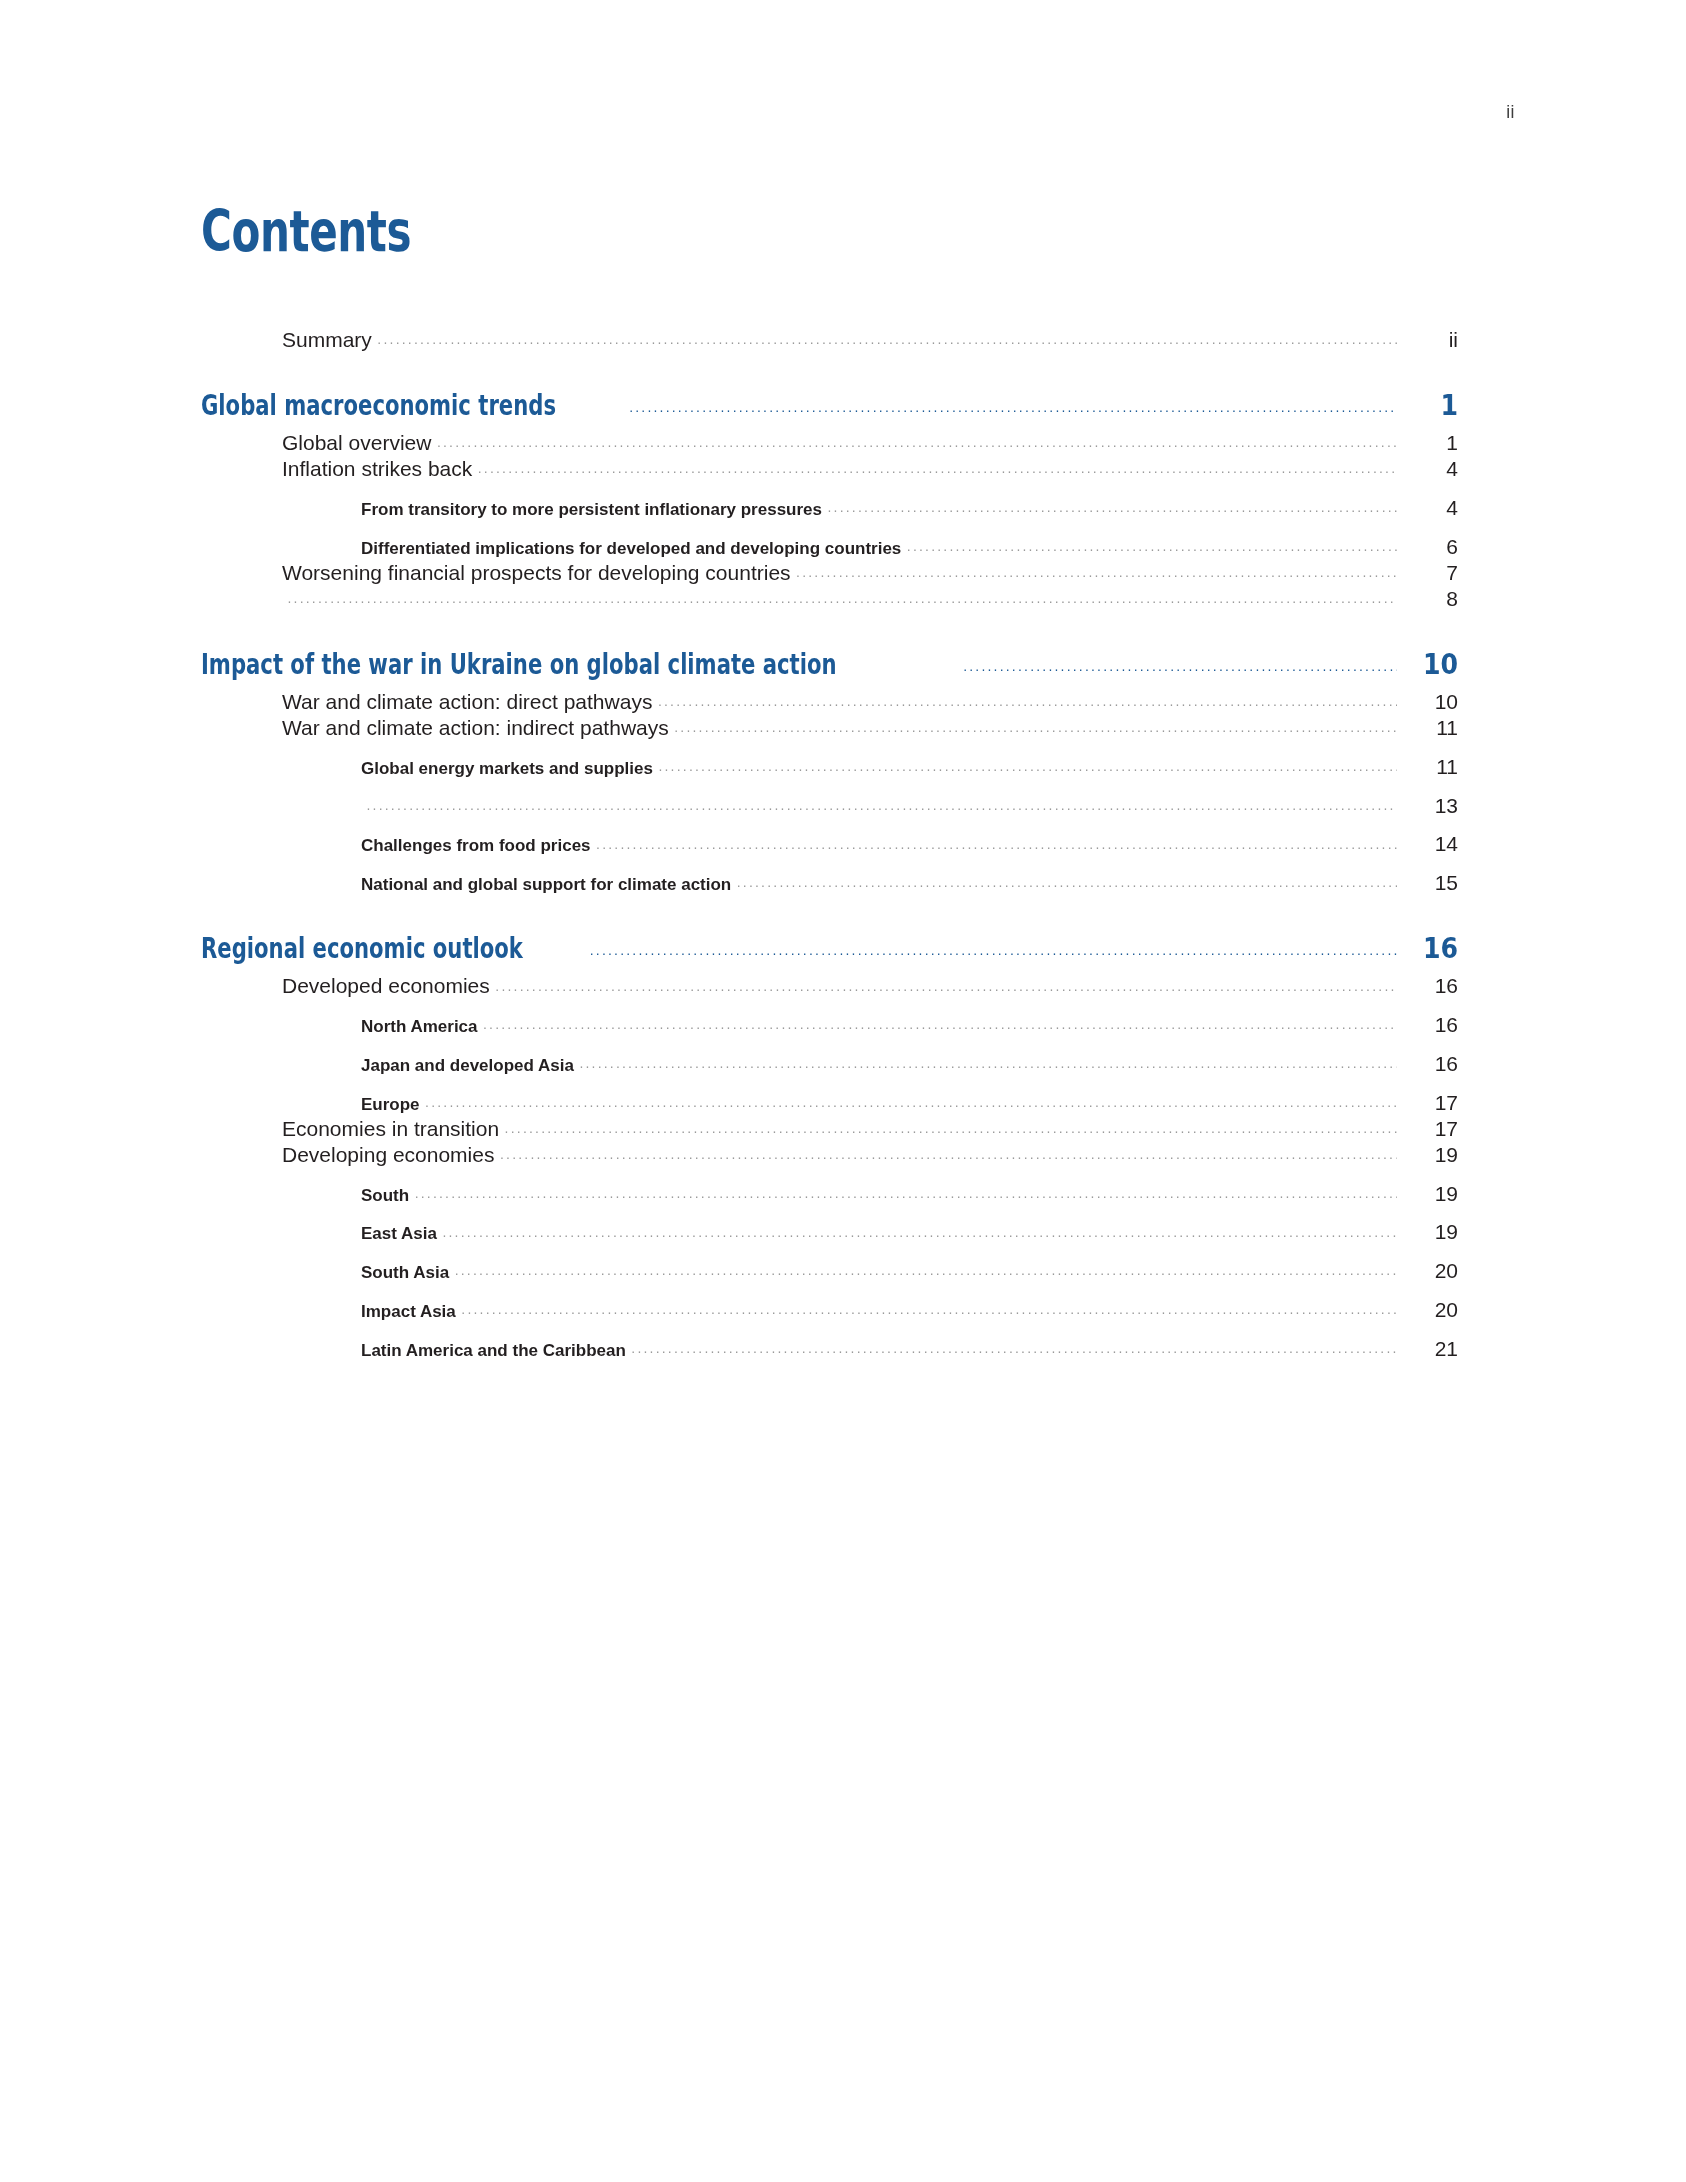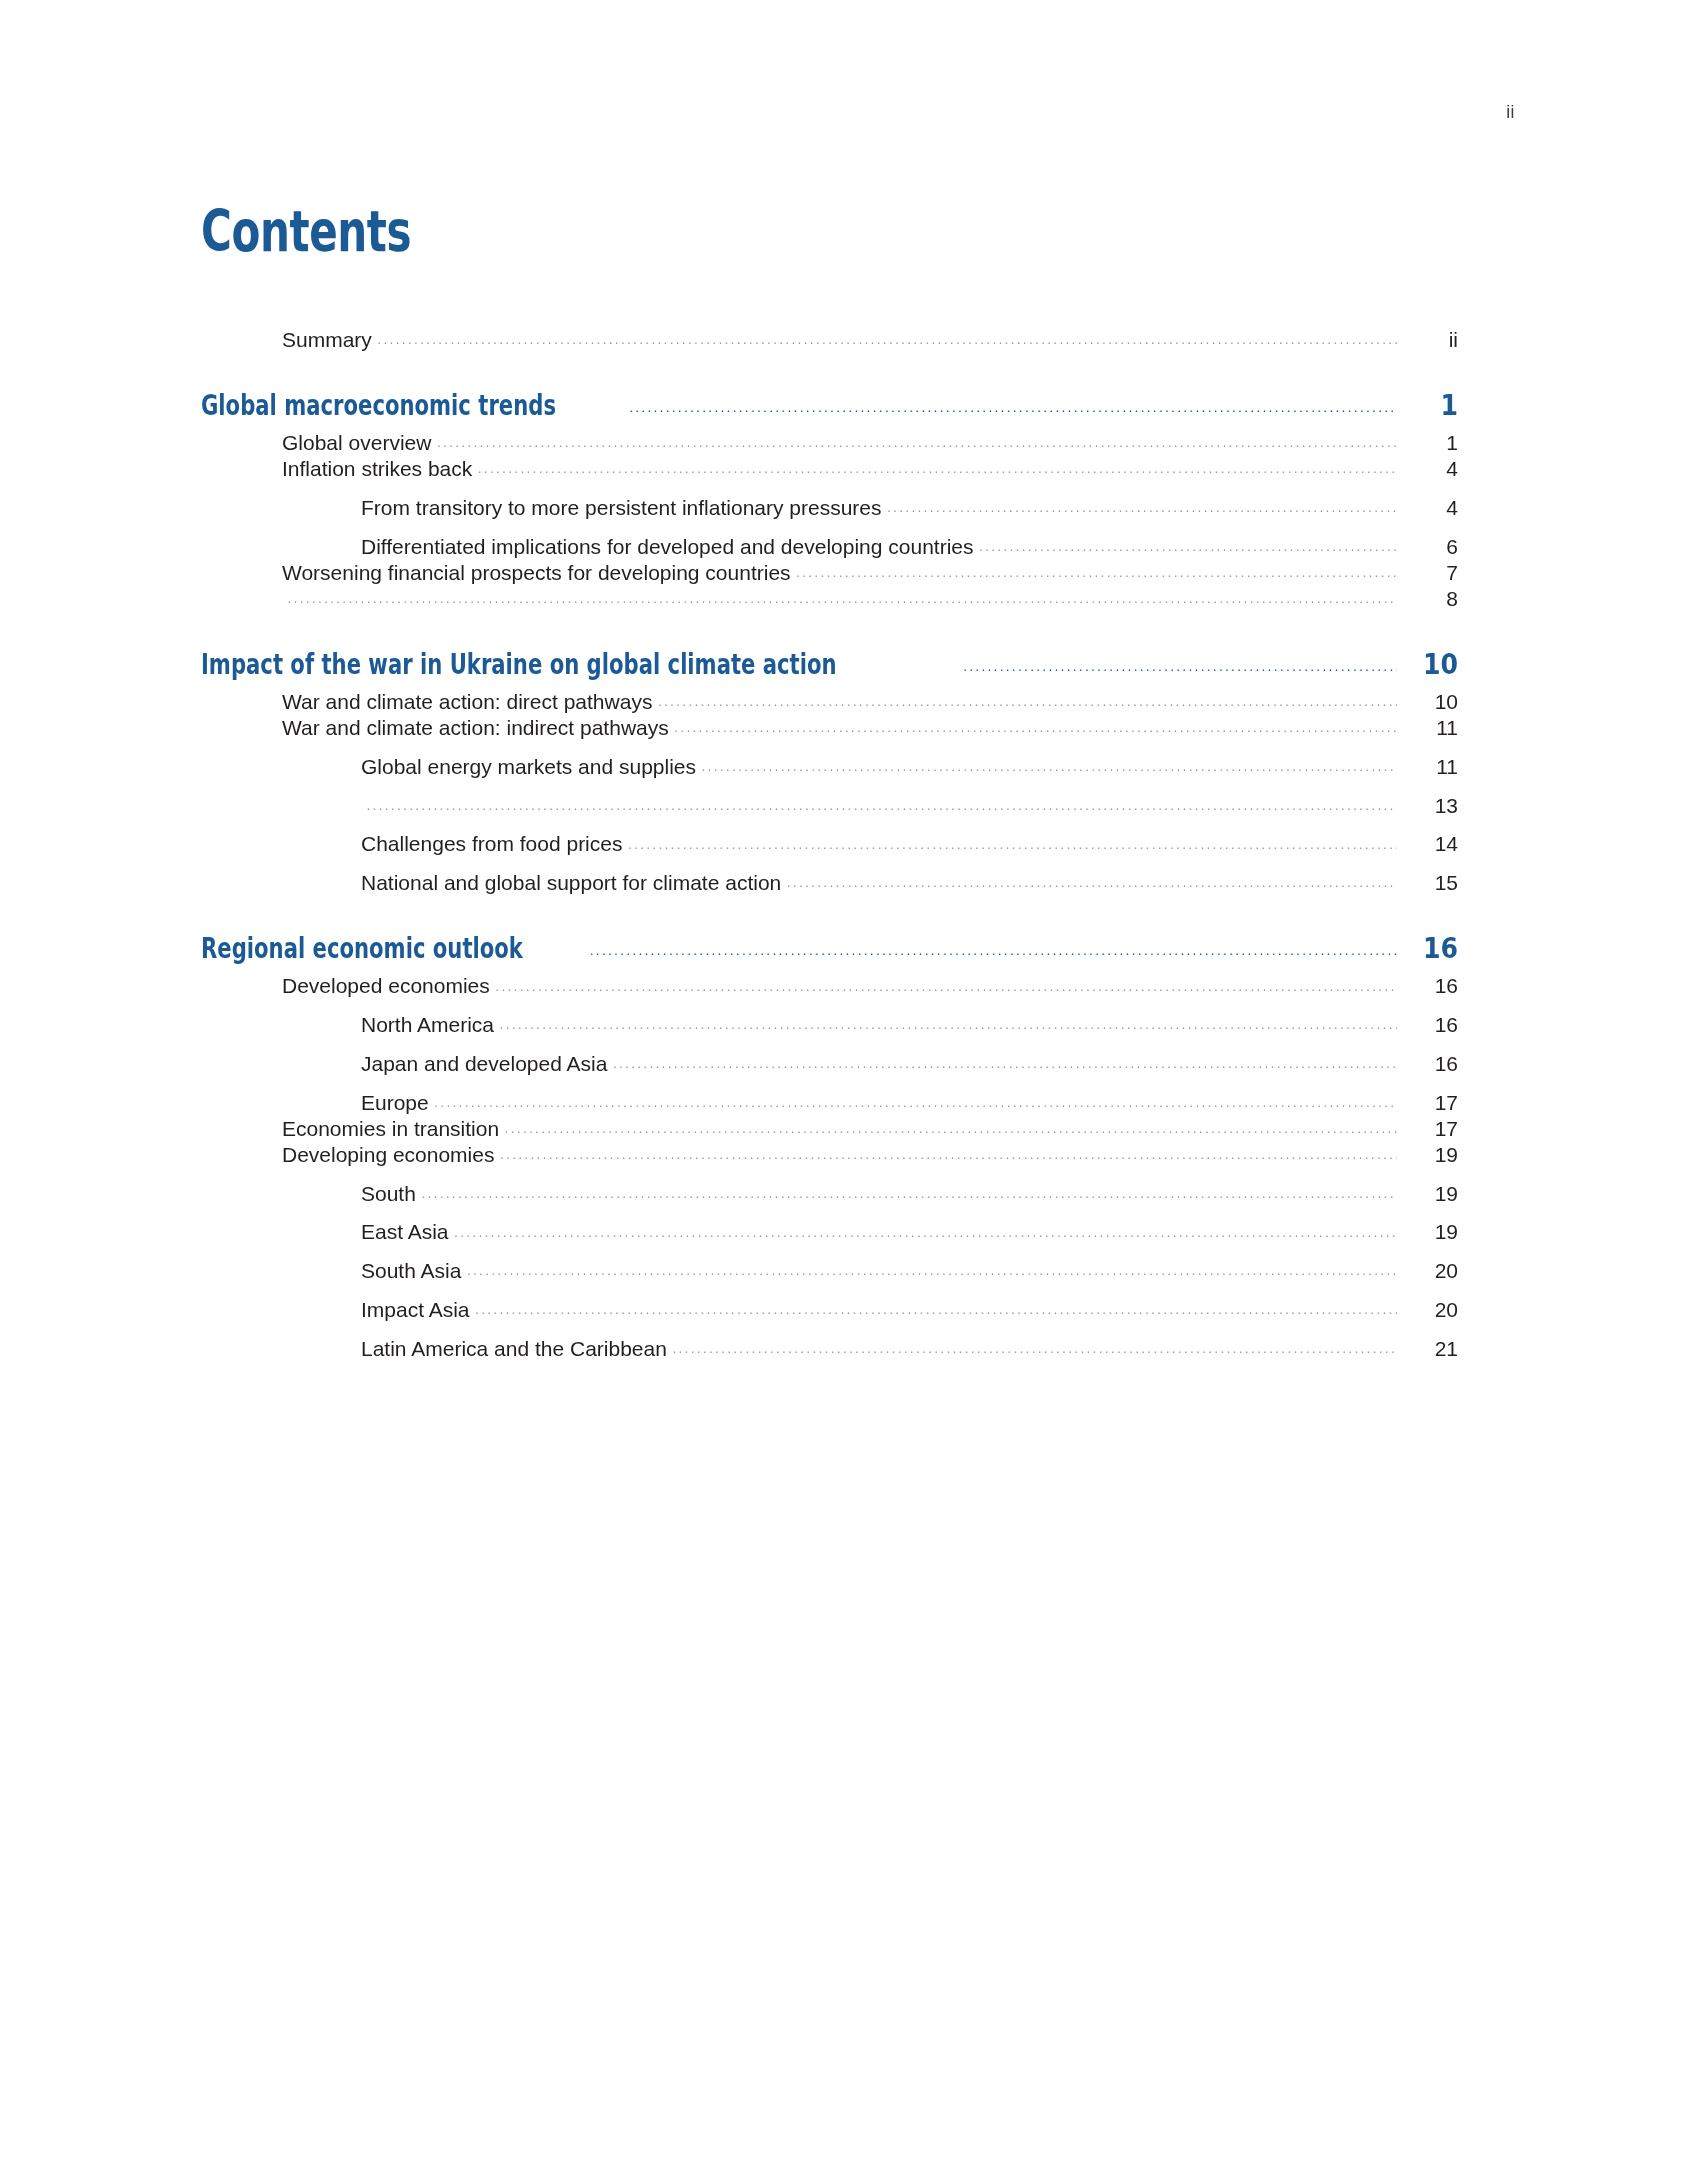--- a/index.html
+++ b/index.html
@@ -117,21 +117,21 @@
   }
   .lvl1 .label { font-size: 21px; color: #231f20; }
   .lvl1 .dots  { color: #9a9a9a; }
   .lvl1 .page-num { font-size: 21px; color: #231f20; }
 
   
   .lvl2 {
     padding-left: 160px;
     margin-top: 14.8px;
   }
-  .lvl2 .label { font-size: 21px; color: #231f20; }
+  .lvl2 .label { font-size: 17px; color: #231f20; font-weight: bold; }
   .lvl2 .dots  { color: #9a9a9a; }
   .lvl2 .page-num { font-size: 21px; color: #231f20; }
 
   
   .toc .row:first-child { margin-top: 0; }
 </style>
 </head>
 <body>
 
 <div class="page">

